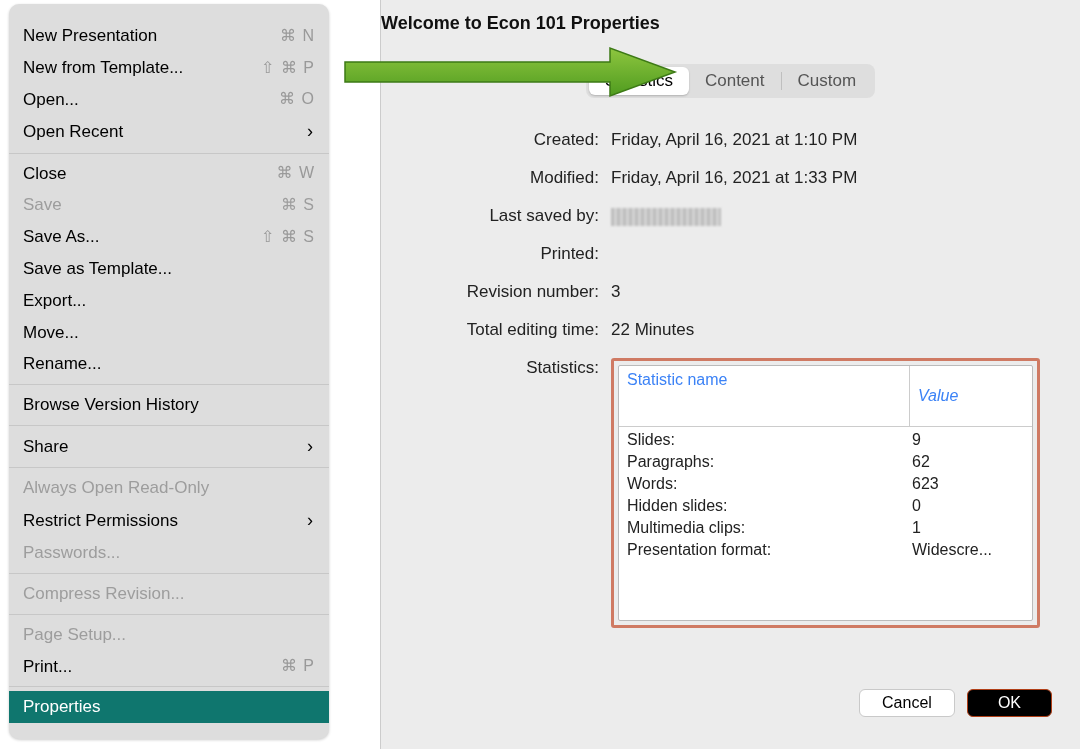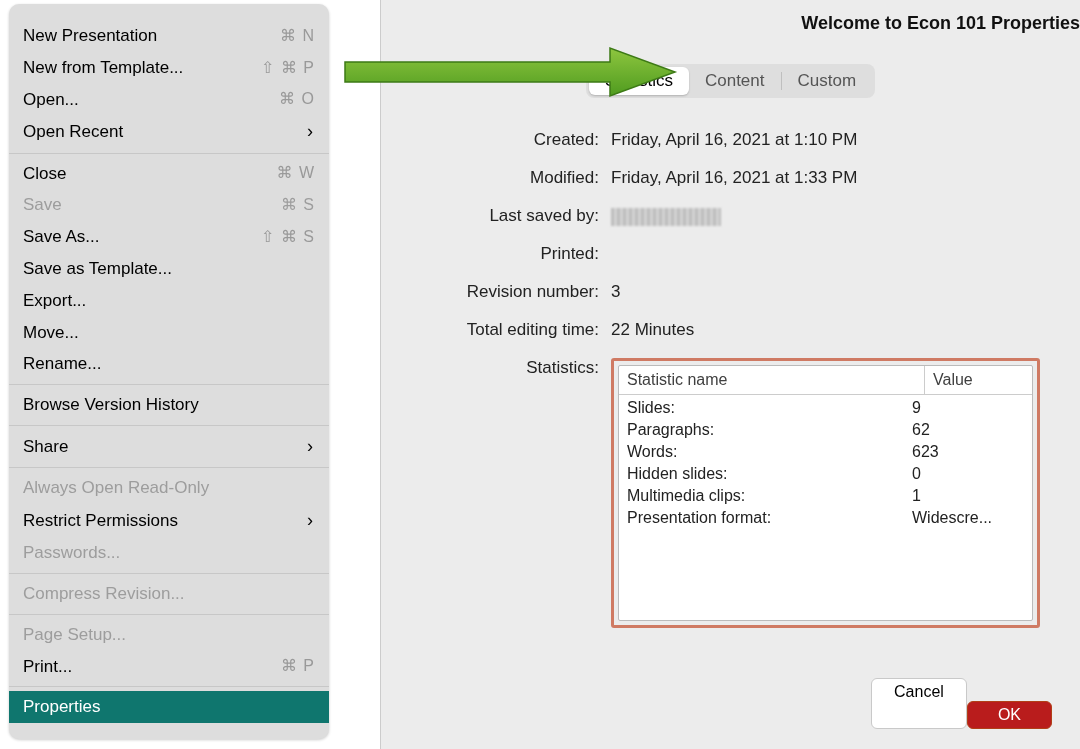--- a/index.html
+++ b/index.html
@@ -50,21 +50,21 @@
 
   
   .sheet {
     position: absolute;
     left: 380px; top: 0;
     width: 700px; height: 749px;
     background: #ececec;
     border-left: 1px solid #ccc;
   }
   .sheet-title {
-    text-align: right;
+    text-align: left;
     font-weight: 700;
     font-size: 18px;
     padding: 13px 0 30px;
     color: #111;
   }
 
   .tabbar {
     display: flex;
     justify-content: center;
     gap: 0;
@@ -133,50 +133,50 @@
   .stats-table {
     background: #fff;
     border: 1px solid #bbb;
     border-radius: 2px;
     min-height: 256px;
     font-size: 16px;
   }
   .stats-head {
     display:flex;
     border-bottom: 1px solid #ccc;
-    color:#404040;
+    color:#3b82f6;
   }
   .stats-head .col1 { flex:1; padding:5px 8px; }
-  .stats-head .col2 { width:108px; padding:5px 8px; border-left:1px solid #ccc;}
+  .stats-head .col2 { width:123px; padding:21px 8px; border-left:1px solid #ccc;font-style:italic;}
   .stats-rows { padding: 2px 0; }
   .stats-row { display:flex; padding: 2px 8px; }
   .stats-row .c1 { flex:1; }
   .stats-row .c2 { width:112px; }
 
   
   .btnbar {
     position:absolute;
     right: 28px;
-    bottom: 20px;
+    bottom: 32px;
     display:flex;
+    gap: 12px;
   }
   .btn {
     font-size: 16px;
     padding: 4px 22px;
     border-radius: 6px;
     border: 1px solid #c9c9c9;
     background: #fff;
   }
   .btn.primary {
-    background: #b91c1c;
+    background: #000000;
     color: #fff;
     border-color: #b13f17;
     padding: 4px 30px;
     font-weight: 500;
-    margin-top: 23px;
   }
 
   
   .arrow {
     position:absolute;
     left: 340px; top: 42px;
     width: 340px; height: 60px;
     pointer-events:none;
   }
 </style>

